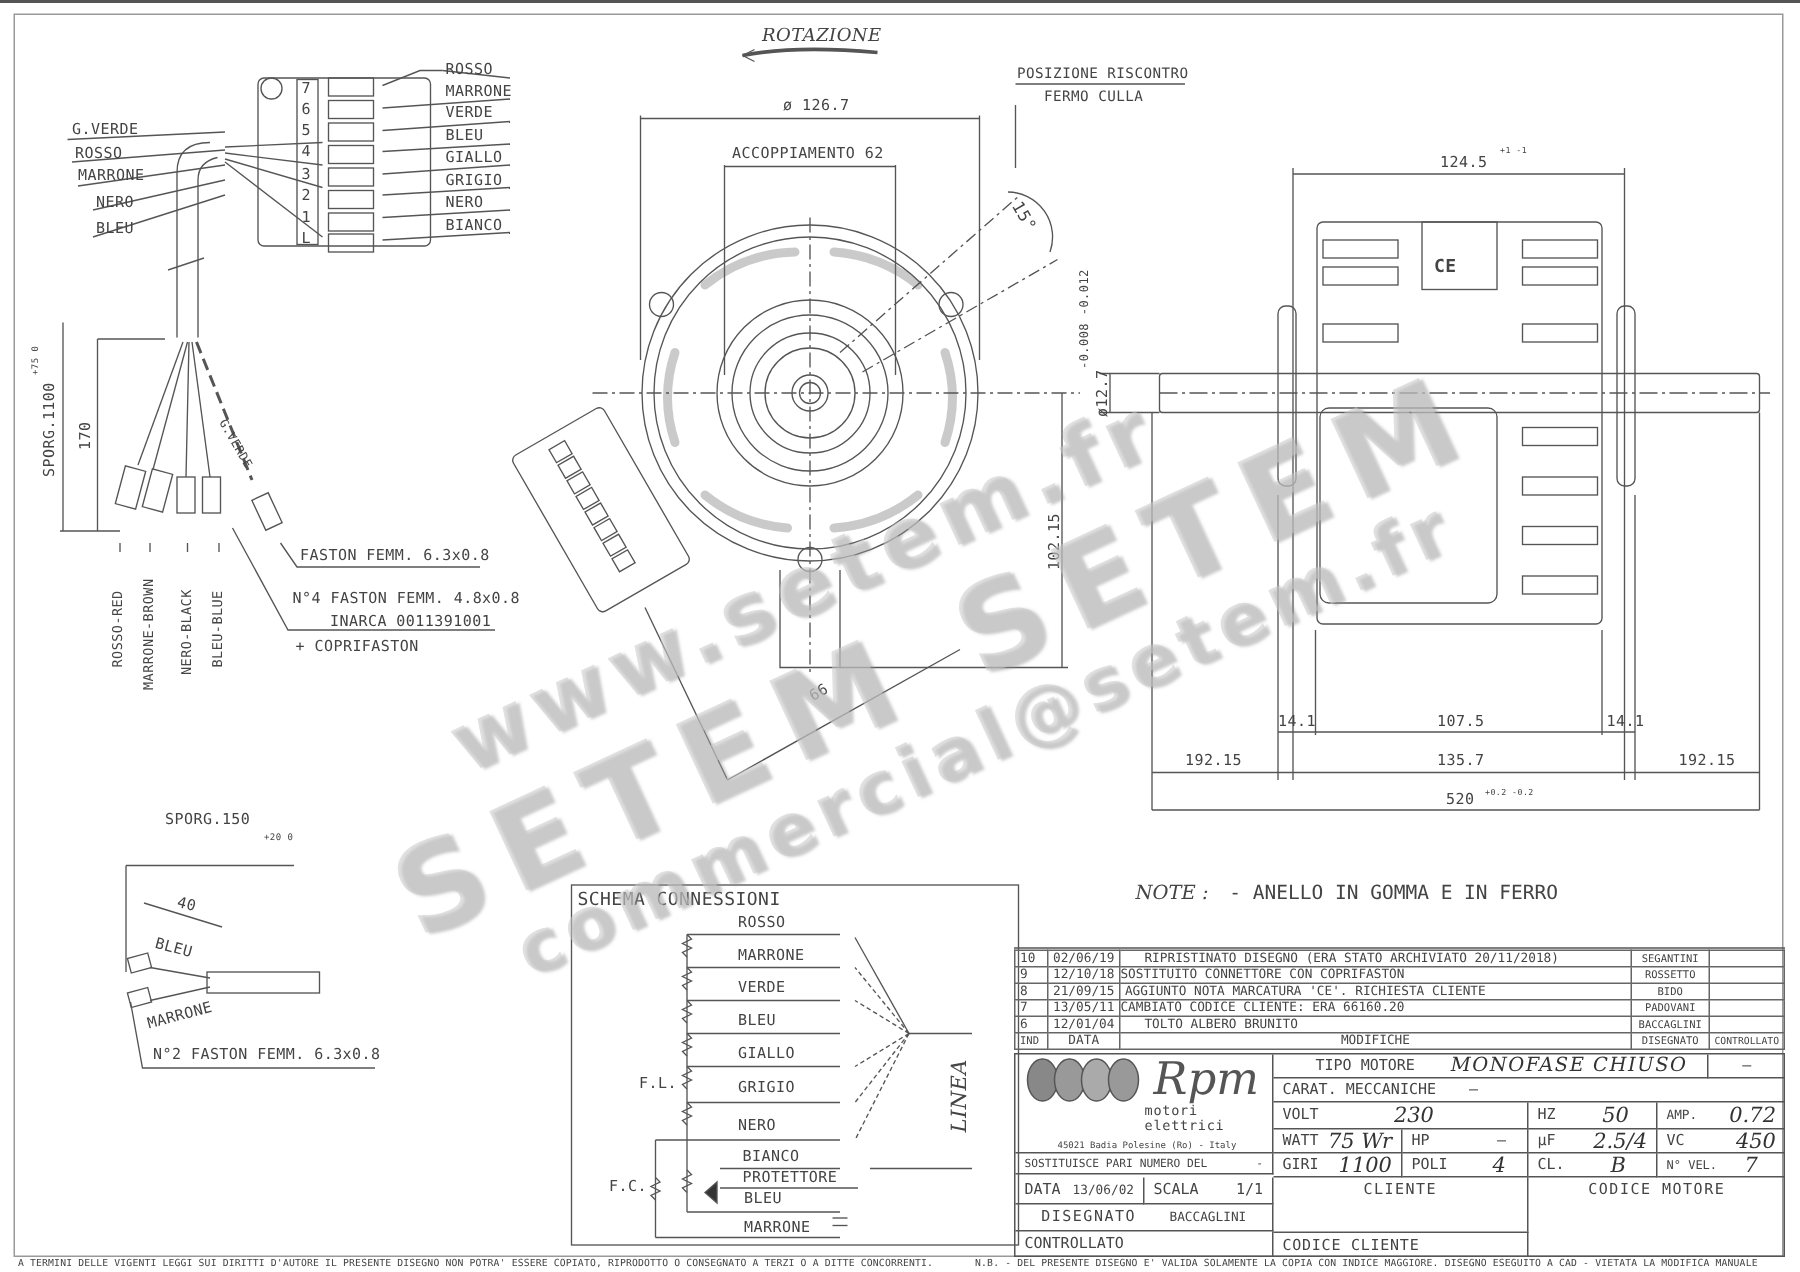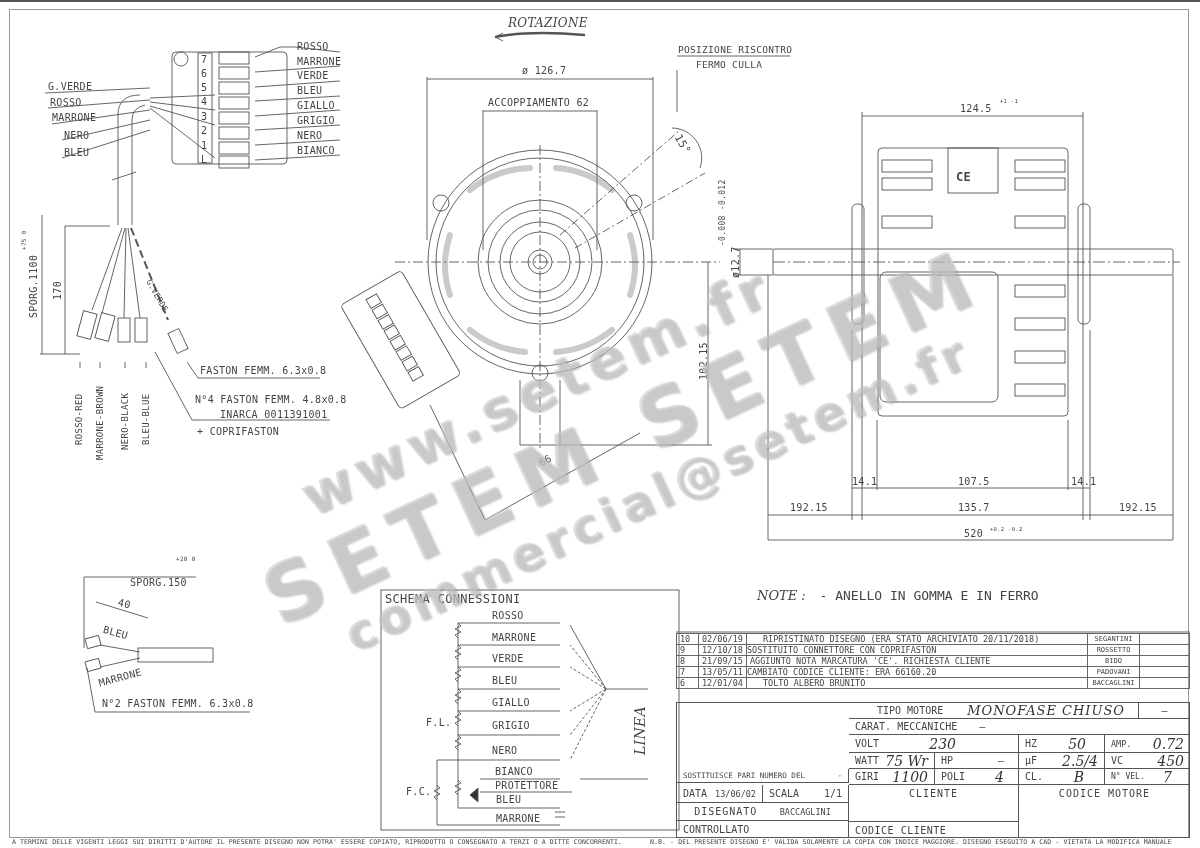--- a/index.html
+++ b/index.html
@@ -286,21 +286,21 @@
   <span class="lbl" style="left:958px;top:476px;">107.5</span>
   <span class="lbl" style="left:1071px;top:476px;">14.1</span>
   <span class="lbl" style="left:790px;top:502px;">192.15</span>
   <span class="lbl" style="left:958px;top:502px;">135.7</span>
   <span class="lbl" style="left:1119px;top:502px;">192.15</span>
   <span class="lbl" style="left:964px;top:528px;">520</span>
   <span class="lbl" style="left:990px;top:526px;font-size:5.5px;">+0.2 -0.2</span>
 </div>
 
 <div>
-  <span class="lbl" style="left:110px;top:577px;margin-left:20px;">SPORG.150</span>
+  <span class="lbl" style="left:110px;top:541px;">SPORG.150</span>
   <span class="lbl" style="left:176px;top:555px;font-size:6px;">+20 0</span>
   <span class="lbl" style="left:118px;top:598px;transform:rotate(15deg);">40</span>
   <span class="lbl" style="left:103px;top:627px;transform:rotate(15deg);">BLEU</span>
   <span class="lbl" style="left:98px;top:672px;transform:rotate(-15deg);">MARRONE</span>
   <span class="lbl" style="left:102px;top:698px;">N°2 FASTON FEMM. 6.3x0.8</span>
 </div>
 
 <div>
   <span class="lbl" style="left:385px;top:592px;font-size:12px;">SCHEMA CONNESSIONI</span>
   <span class="lbl" style="left:492px;top:610px;">ROSSO</span>
@@ -361,25 +361,45 @@
     <td style="text-align:center;font-size:7px;">PADOVANI</td>
     <td></td>
   </tr>
   <tr>
     <td>6</td>
     <td>12/01/04</td>
     <td style="padding-left:16px;">TOLTO ALBERO BRUNITO</td>
     <td style="text-align:center;font-size:7px;">BACCAGLINI</td>
     <td></td>
   </tr>
+  <tr>
+    <td style="font-size:7px;">IND</td>
+    <td style="text-align:center;">DATA</td>
+    <td style="text-align:center;">MODIFICHE</td>
+    <td style="text-align:center;font-size:7px;">DISEGNATO</td>
+    <td style="text-align:center;font-size:6.5px;">CONTROLLATO</td>
+  </tr>
 </tbody>
   </table>
 
 <div class="title-block">
 
+  <div class="tcell" style="left:0;top:0;width:172px;height:66px;flex-direction:column;align-items:flex-start;justify-content:center;padding:2px 6px;">
+    <div style="display:flex;align-items:center;">
+      <svg width="80" height="32">
+        <ellipse cx="12" cy="16" rx="10" ry="14" fill="#888" stroke="#555"></ellipse>
+        <ellipse cx="30" cy="16" rx="10" ry="14" fill="#999" stroke="#555"></ellipse>
+        <ellipse cx="48" cy="16" rx="10" ry="14" fill="#aaa" stroke="#555"></ellipse>
+        <ellipse cx="66" cy="16" rx="10" ry="14" fill="#999" stroke="#555"></ellipse>
+      </svg>
+      <span class="it" style="font-size:30px;color:#555;margin-left:6px;line-height:30px;">Rpm</span>
+    </div>
+    <span style="font-size:9px;margin-left:80px;letter-spacing:0.5px;">motori elettrici</span>
+    <span style="font-size:6px;margin-left:22px;margin-top:4px;">45021 Badia Polesine (Ro) - Italy</span>
+  </div>
   <div class="tcell" style="left:0;top:66px;width:172px;height:14px;font-size:7.5px;justify-content:space-between;">
     <span>SOSTITUISCE PARI NUMERO DEL</span>
     <span>-</span>
   </div>
 
   <div class="tcell" style="left:172px;top:0;width:290px;height:16px;">
     <span style="margin-left:22px;">TIPO MOTORE</span>
     <span class="val" style="margin-left:24px;font-size:13px;letter-spacing:1px;">MONOFASE CHIUSO</span>
   </div>
   <div class="tcell" style="left:462px;top:0;width:51px;height:16px;justify-content:center;border-right:none;">

